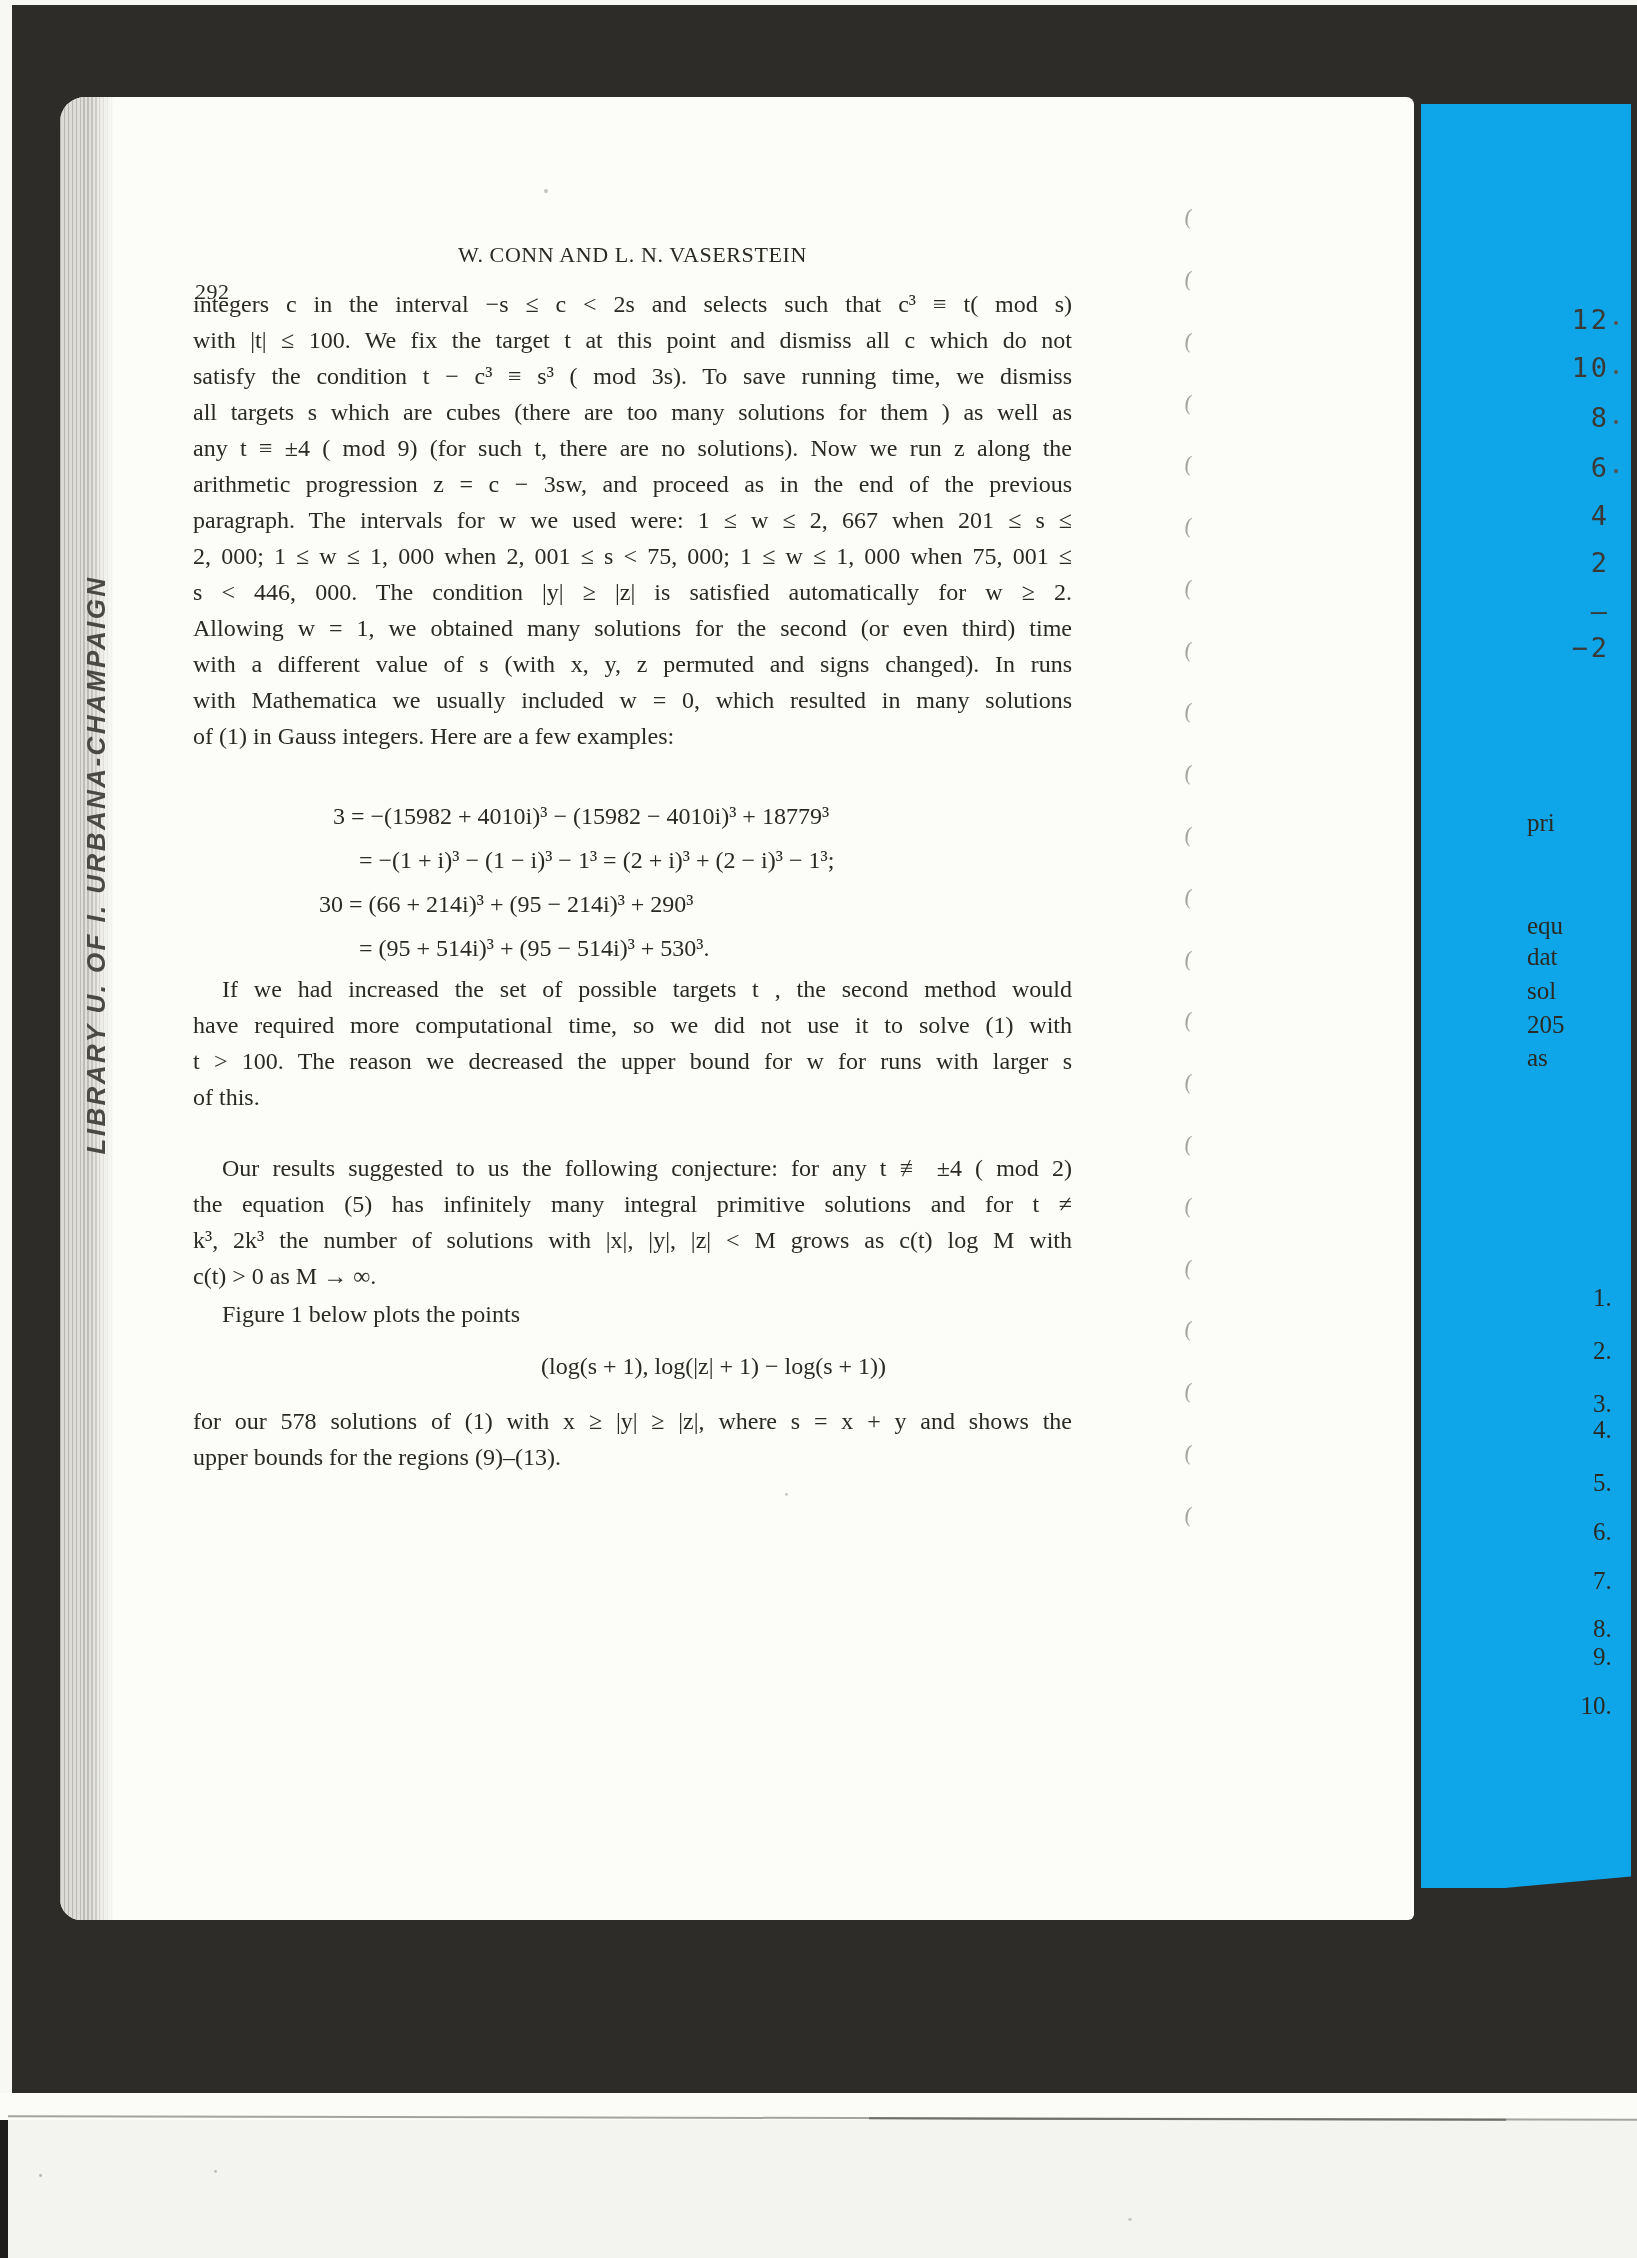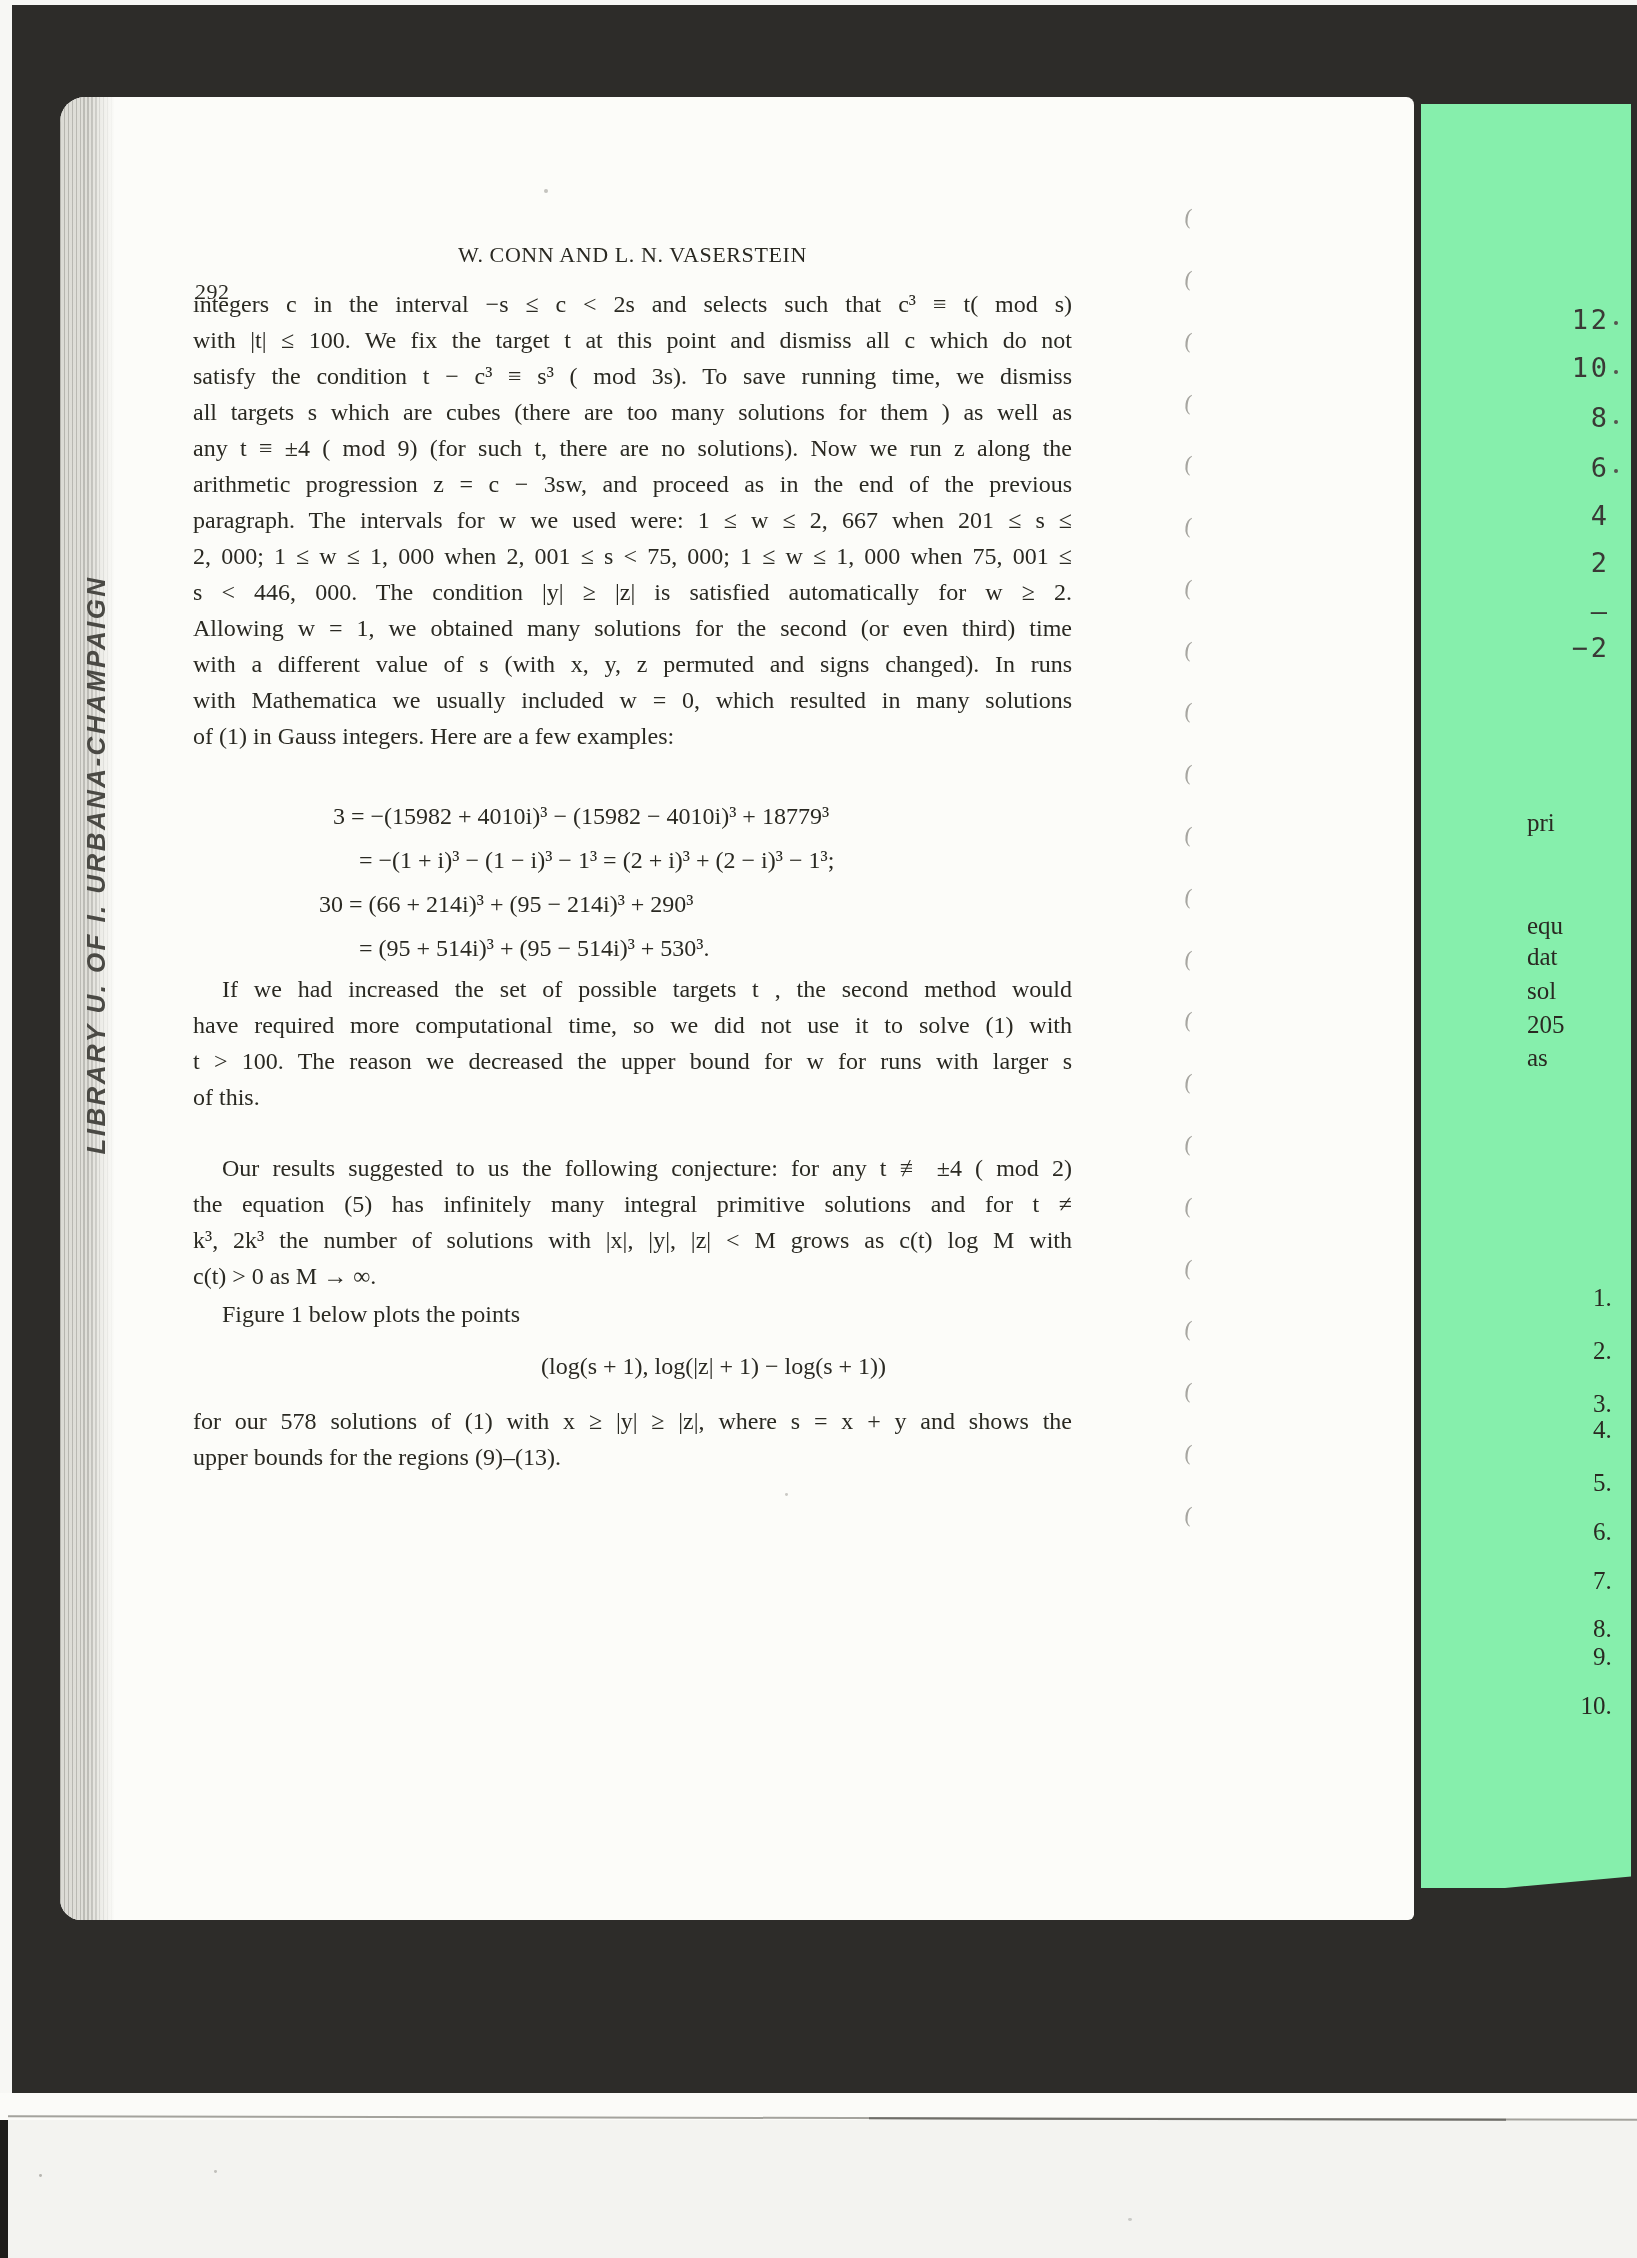--- a/index.html
+++ b/index.html
@@ -36,21 +36,21 @@
   .deq{top:1106px;} .p5{top:1161px;}
   .eqs .eqln{line-height:44px;white-space:nowrap;}
   .eq-a{margin-left:140px;} .eq-b{margin-left:166px;} .eq-c{margin-left:126px;} .eq-d{margin-left:166px;}
   .deq .eqln{line-height:36px;margin-left:348px;white-space:nowrap;}
 
   
   .gutter-mark{position:absolute;left:1124px;font-size:22px;color:#8b8a84;opacity:0.75;
                transform:rotate(7deg);font-family:"DejaVu Serif",serif;}
 
   
-  .second-page{position:absolute;left:1421px;top:104px;width:210px;height:1784px;background:#86efac;
+  .second-page{position:absolute;left:1421px;top:104px;width:210px;height:1784px;background:#0ea5e9;
                overflow:hidden;clip-path:polygon(0 0,100% 0,100% calc(100% - 11.6px),40% 100%,0 100%);}
   .axis-num{position:absolute;right:21px;font-family:"DejaVu Sans Mono","DejaVu Sans",monospace;
             font-size:27px;letter-spacing:2.9px;color:#3a3936;}
   .tick-dot{position:absolute;left:193px;width:3.9px;height:3.9px;border-radius:50%;background:#55544f;}
   .frag{position:absolute;left:106px;font-size:25px;color:#2a2922;}
   .refnum{position:absolute;right:19.3px;font-size:25px;color:#2a2922;}
 
   
   .bottom-white{position:absolute;left:0;top:2093px;width:1638px;height:27px;background:#fbfbf8;}
   .bottom-zone{position:absolute;left:0;top:2120px;width:1638px;height:138px;background:#f3f3f0;}

